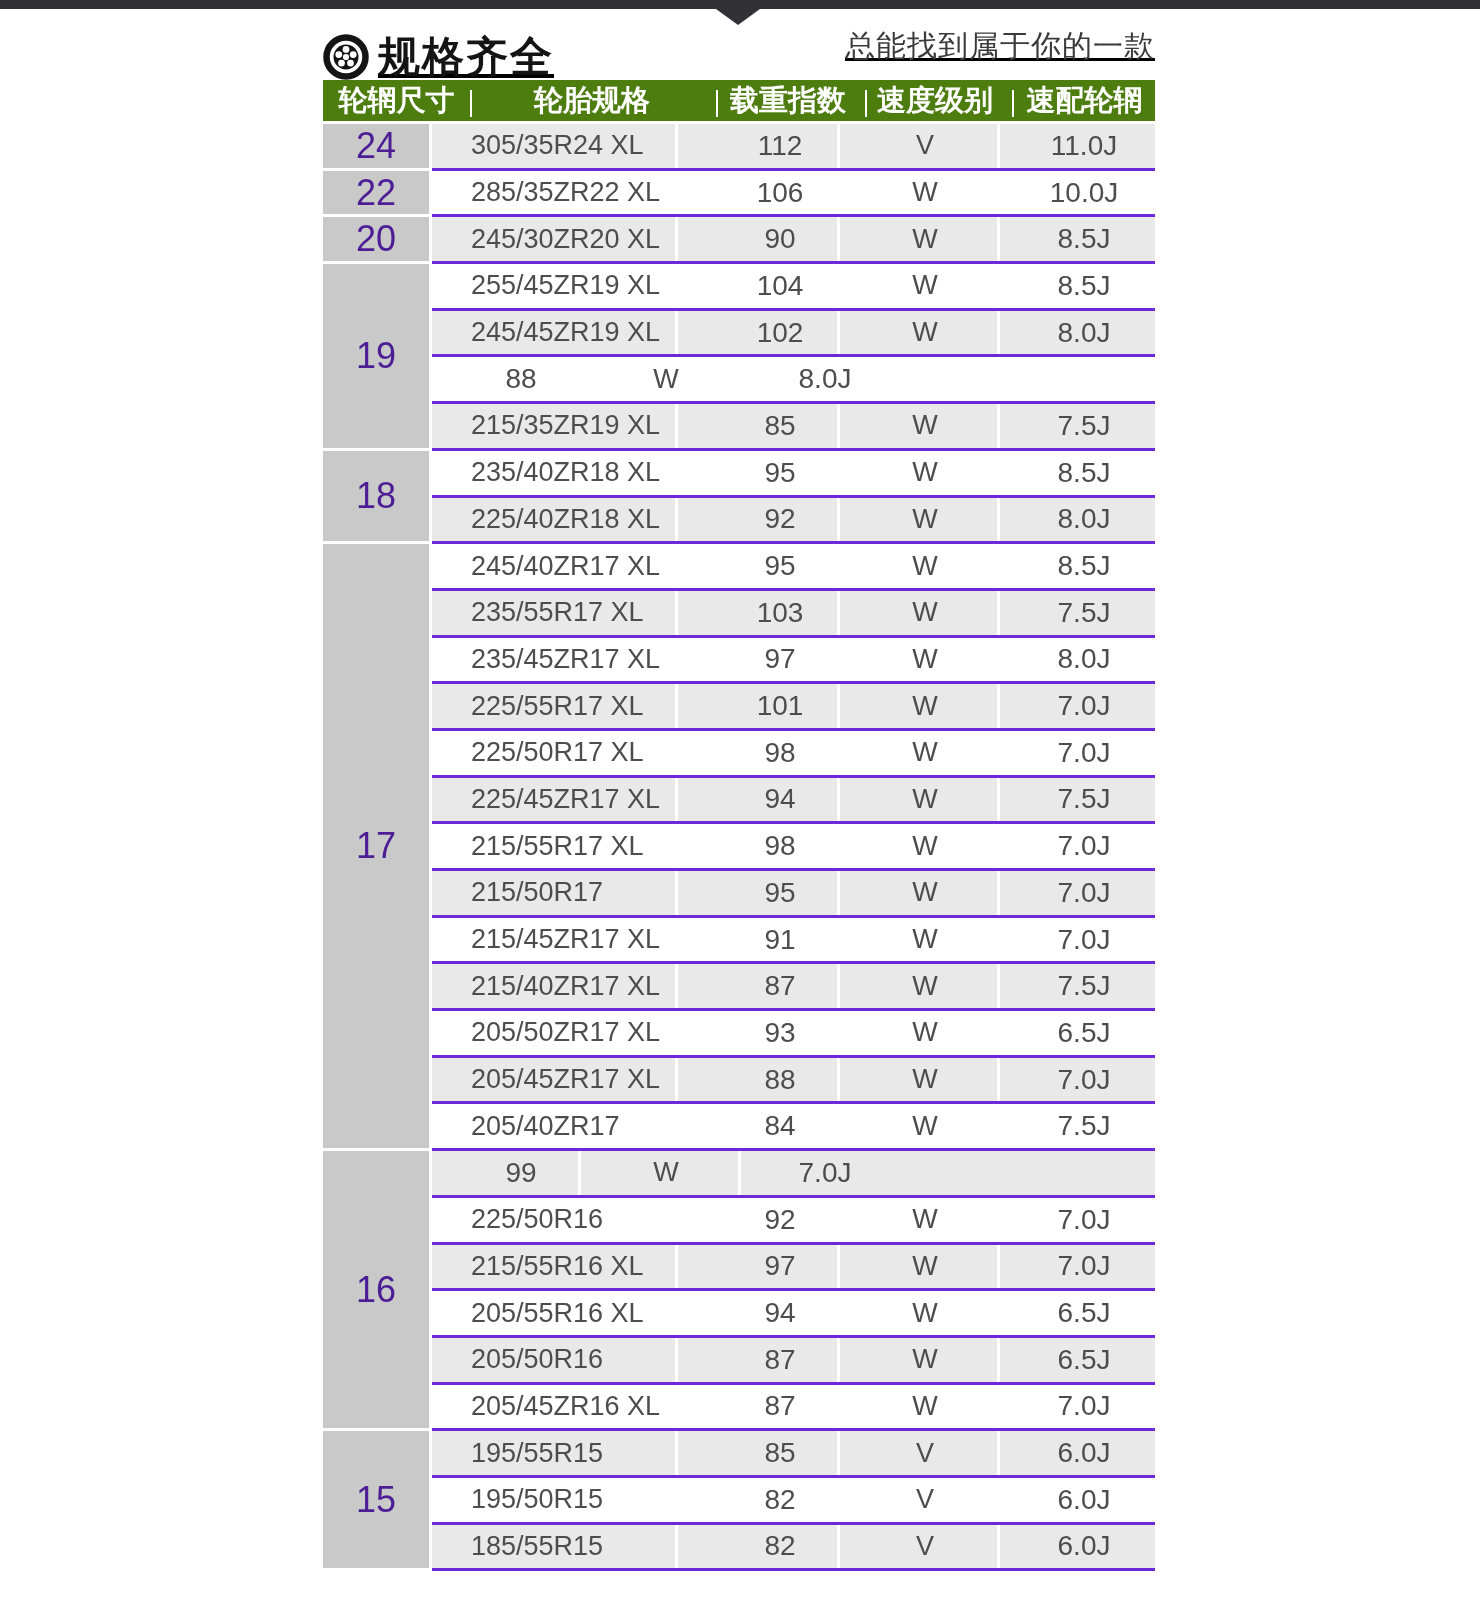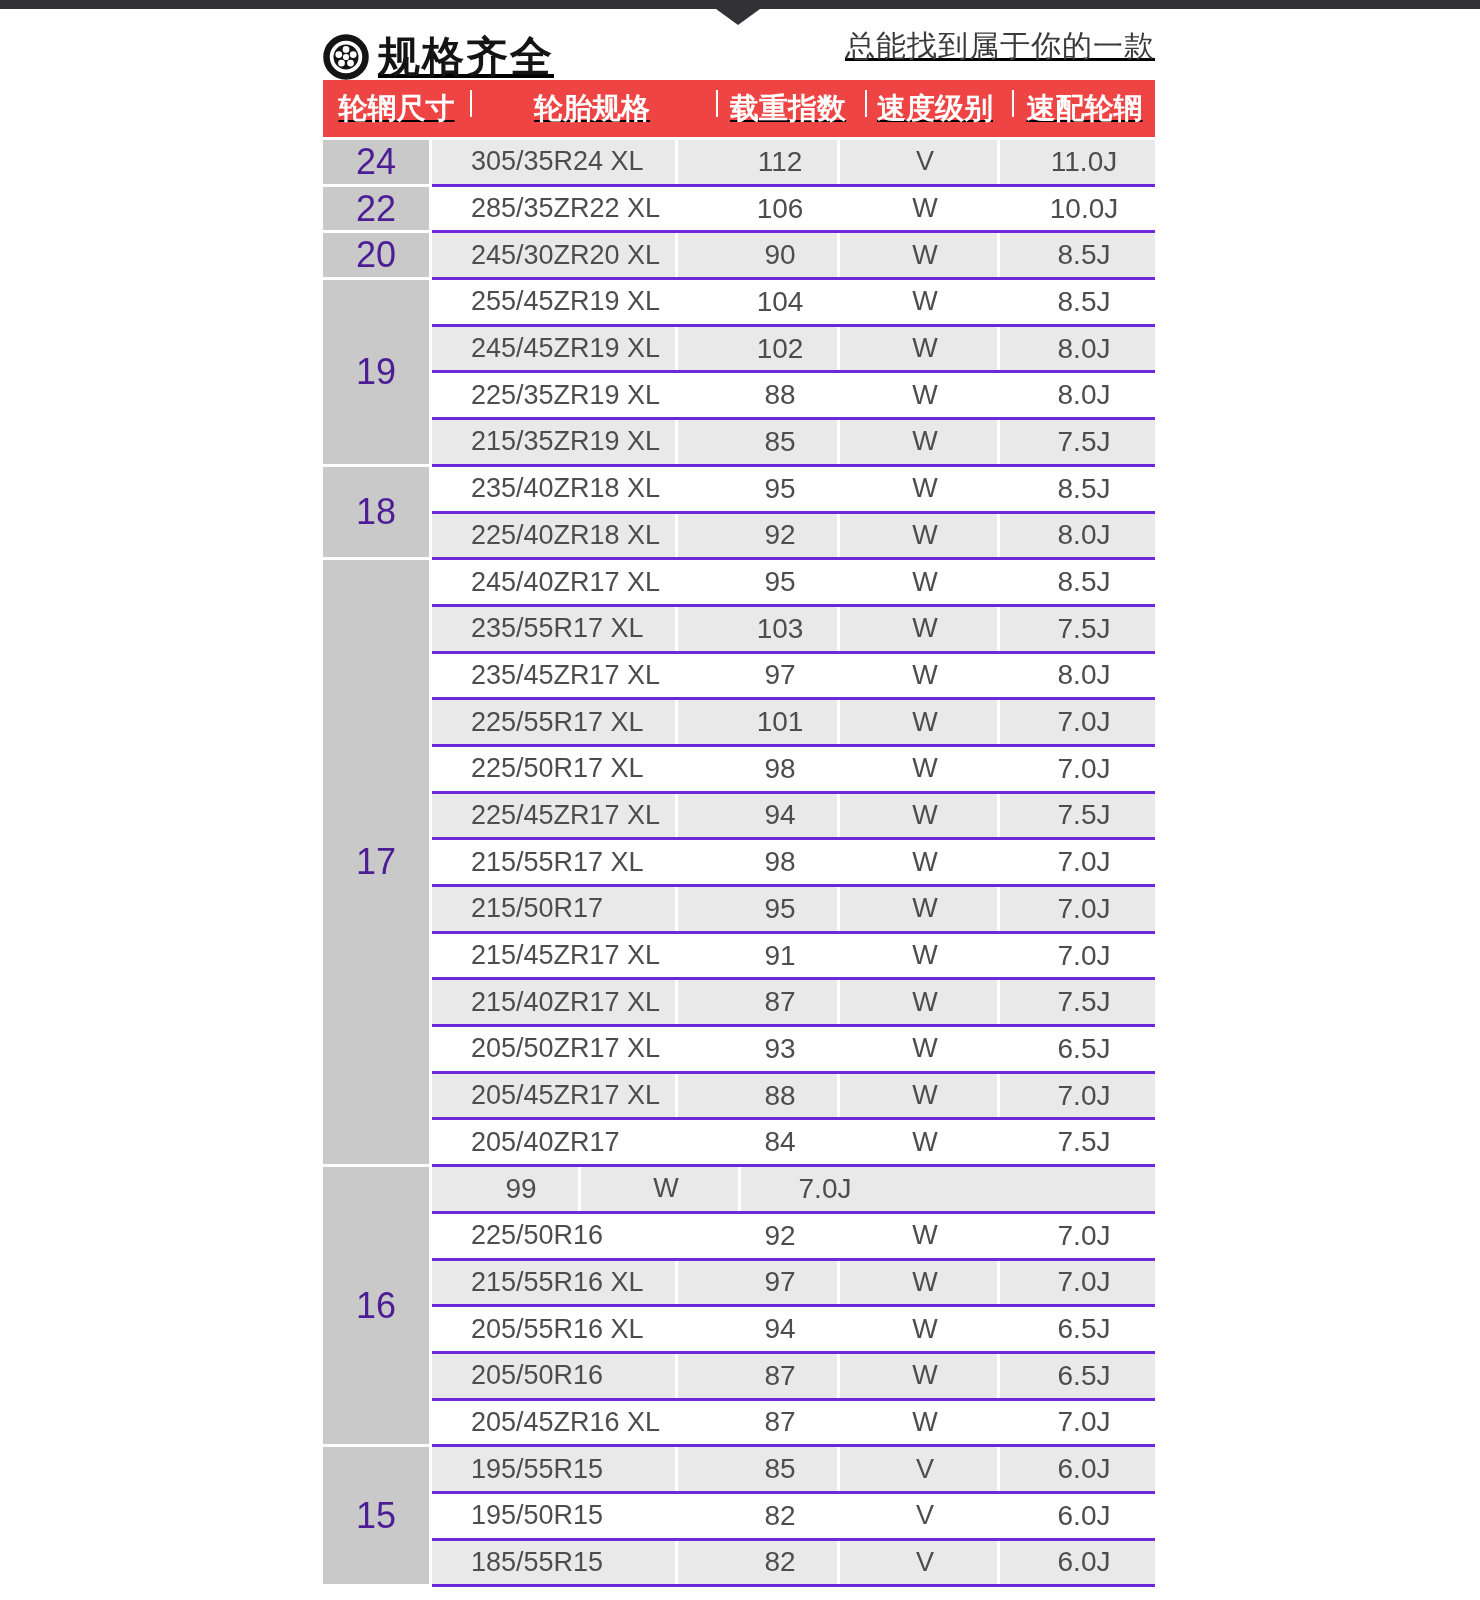--- a/index.html
+++ b/index.html
@@ -14,22 +14,22 @@
     border-top:16px solid #323236;}
   
   .sec-head{position:absolute;left:323px;top:28px;width:832px;height:52px;
     display:flex;align-items:flex-end;justify-content:space-between;text-decoration:underline;}
   .sec-left{display:flex;align-items:center;gap:9px;}
   .wheel-ico{width:46px;height:46px;display:block;}
   .sec-title{font-size:42px;font-weight:bold;color:#141414;line-height:1.05;letter-spacing:2px;}
   .sec-sub{font-size:30px;color:#3a3a3a;padding-bottom:13px;letter-spacing:1px;}
   
   .spec-table{position:absolute;left:323px;top:80px;width:832px;}
-  .thead{display:flex;align-items:center;height:60px;background:#ef4444;
-    border-bottom:3px solid #ffffff;position:relative;box-sizing:border-box;text-decoration:underline;}
+  .thead{display:flex;align-items:center;height:44px;background:#4d7c0f;
+    border-bottom:3px solid #ffffff;position:relative;box-sizing:border-box;}
   .th{color:#ffffff;font-weight:bold;font-size:29px;text-align:center;line-height:47px;}
   .hsep{position:absolute;top:10px;width:2px;height:27px;background:#ffffff;}
   .c0{width:148px;}
   .c1{width:246px;}
   .c2{width:149px;}
   .c3{width:147px;}
   .c4{width:142px;padding-left:6px;}
   .group{display:flex;}
   .rimcell{width:148px;background:#c9c9c9;border-right:3px solid #ffffff;
     border-bottom:3px solid #ffffff;box-sizing:border-box;
@@ -127,21 +127,20 @@
             <div class="cell speed">W</div>
             <div class="cell rimj">8.5J</div>
           </div>
           <div class="drow gray">
             <div class="cell spec">245/45ZR19 XL</div>
             <div class="cell load">102</div>
             <div class="cell speed">W</div>
             <div class="cell rimj">8.0J</div>
           </div>
           <div class="drow white">
-            <div class="cell spec">225/35ZR19 XL</div>
             <div class="cell load">88</div>
             <div class="cell speed">W</div>
             <div class="cell rimj">8.0J</div>
           </div>
           <div class="drow gray">
             <div class="cell spec">215/35ZR19 XL</div>
             <div class="cell load">85</div>
             <div class="cell speed">W</div>
             <div class="cell rimj">7.5J</div>
           </div>

